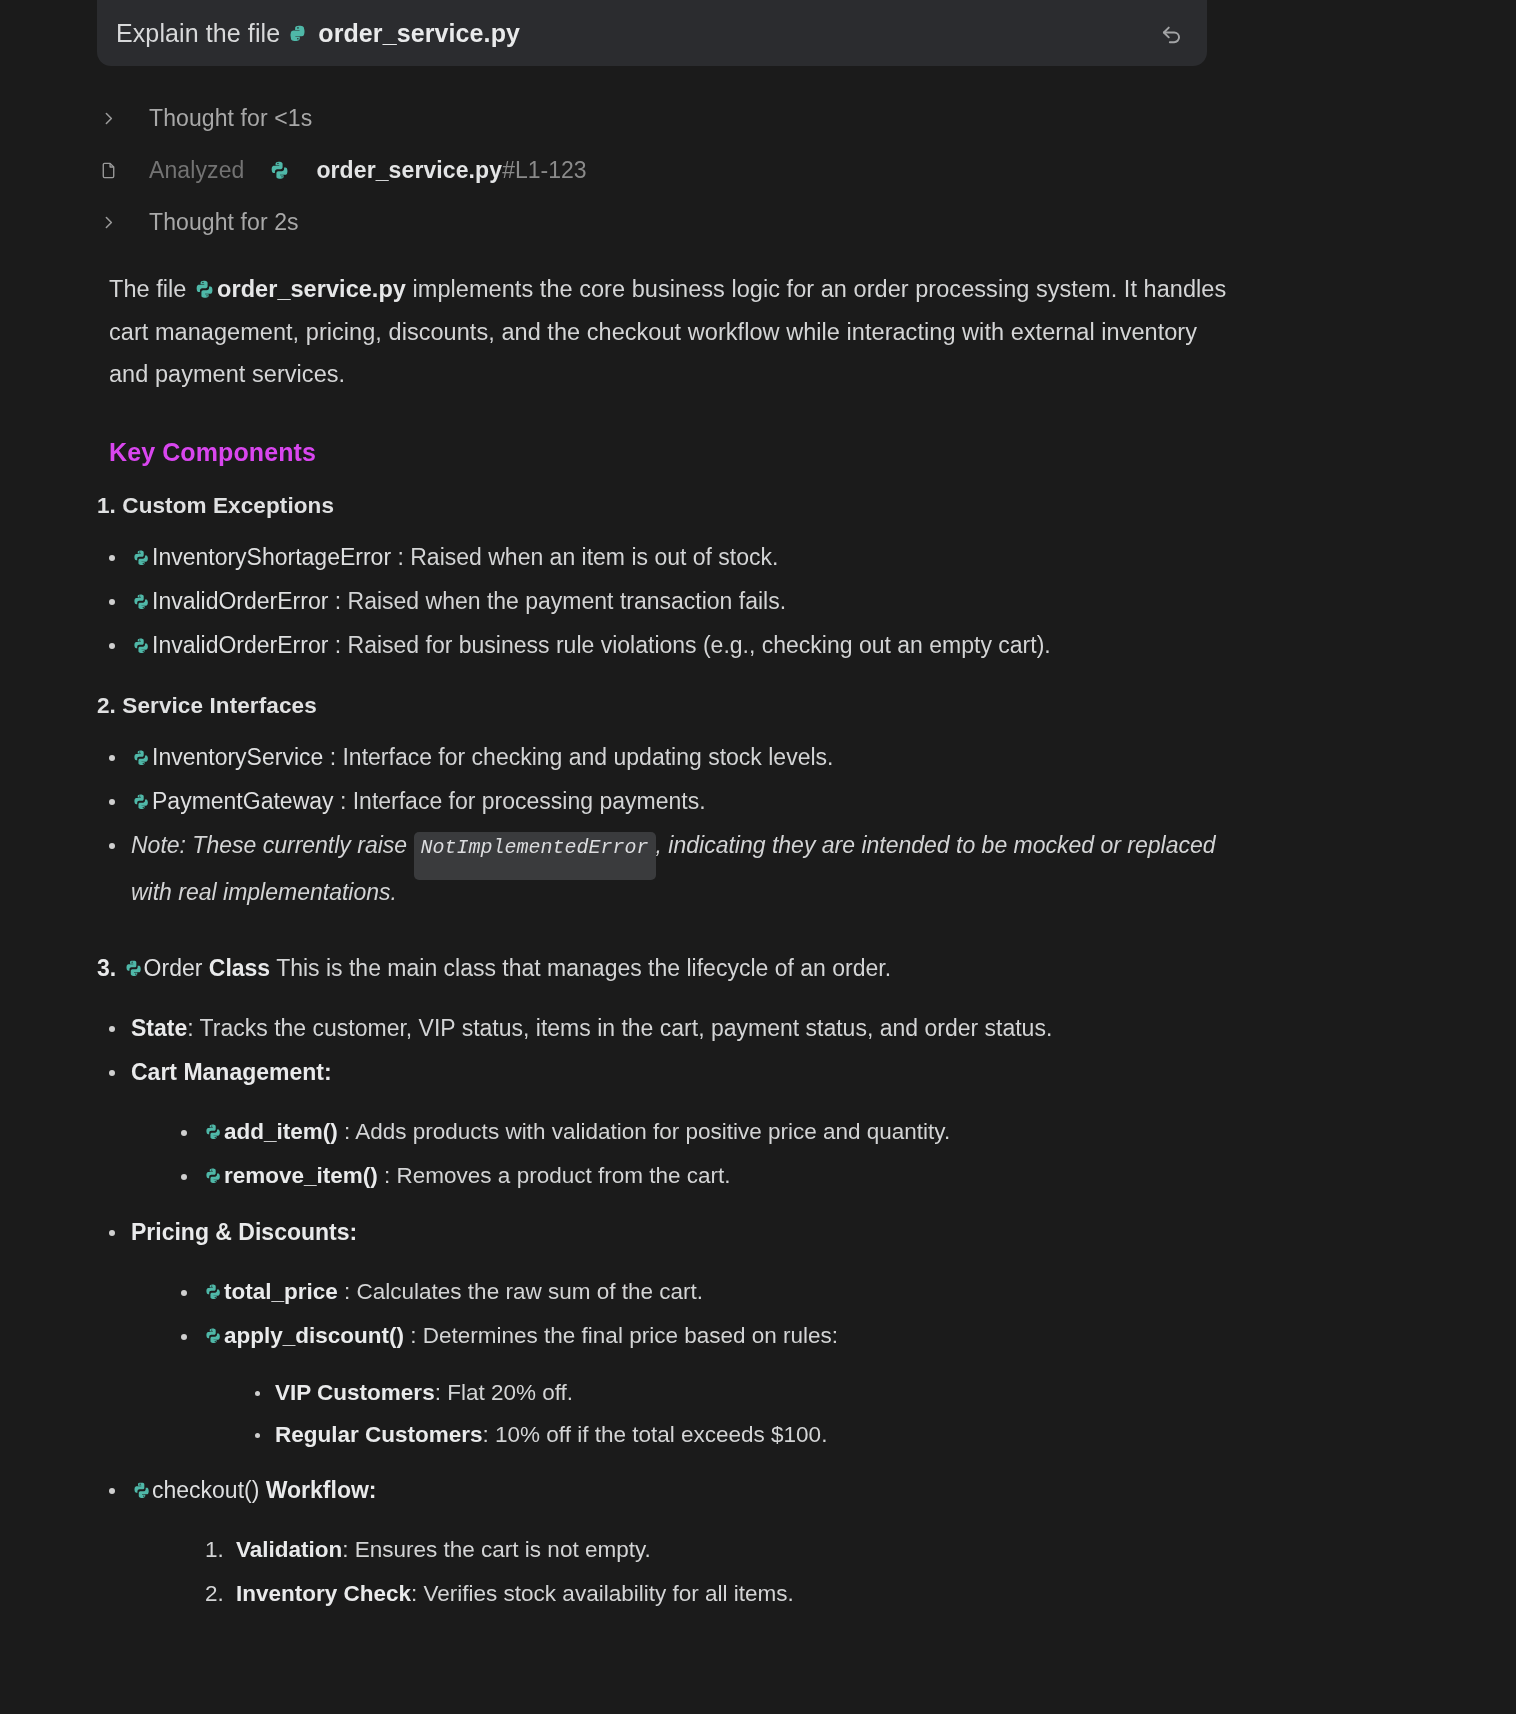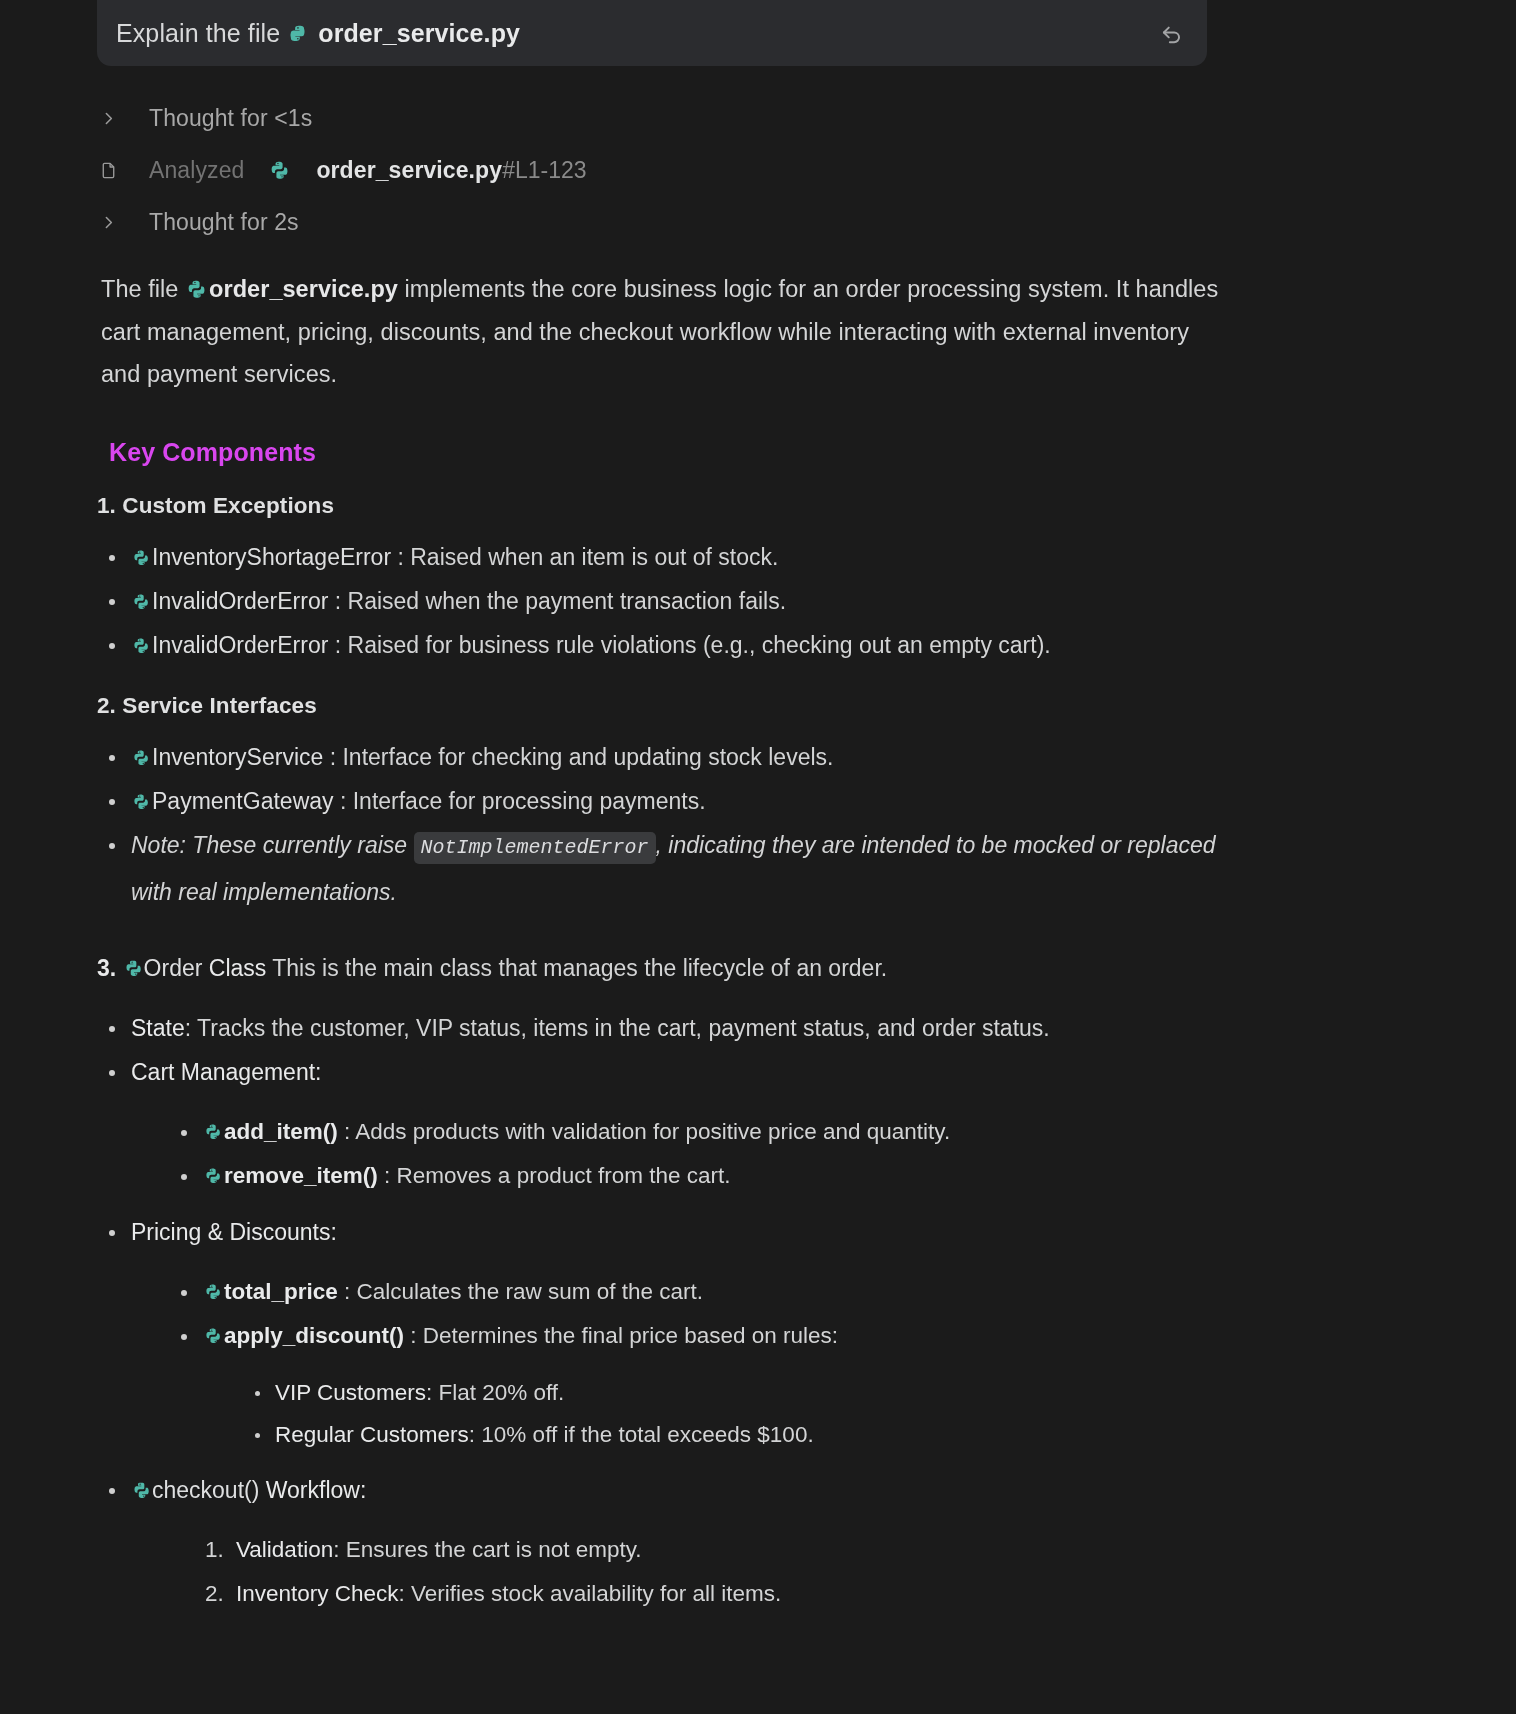--- a/index.html
+++ b/index.html
@@ -95,21 +95,21 @@
     width: 20px; height: 21px;
     vertical-align: -3px;
     margin: 0 2px;
   }
   .py.sm { width: 17px; height: 18px; vertical-align: -2px; }
 
   p.para {
     font-size: 23.5px;
     line-height: 42.5px;
     color: #d4d5d6;
-    margin: 20px 0 0 4px;
+    margin: 20px 0 0 12px;
     letter-spacing: .05px;
   }
   p.para .inline-file {
     font-weight: 700;
     color: #e6e7e8;
   }
 
   h2.section {
     font-size: 25px;
     font-weight: 700;
@@ -196,31 +196,31 @@
     color: #d3d4d5;
     counter-increment: st;
   }
   ol.steps > li::before {
     content: counter(st) ".";
     position: absolute;
     left: -31px; top: 0;
     color: #d3d4d5;
   }
 
-  .b { font-weight: 400; color: #e9eaeb; }
+  .b { font-weight: 700; color: #e9eaeb; }
   .mono-name { font-weight: 400; color: #dedfe0; }
   .mono-name.bold { font-weight: 700; color: #e9eaeb; }
 
   li.note { font-style: italic; color: #cdced0; }
   code.chip {
     font-family: "Liberation Mono", "DejaVu Sans Mono", monospace;
     font-size: 20px;
     background: #3a3b3d;
     color: #dcdddf;
-    padding: 4px 7px 5px 7px;
+    padding: 4px 7px 21px 7px;
     border-radius: 5px;
     white-space: nowrap;
   }
 
   .numbered-item {
     font-size: 23px;
     line-height: 44px;
     color: #d3d4d5;
     margin: 32px 0 0 0;
     padding-left: 0;

